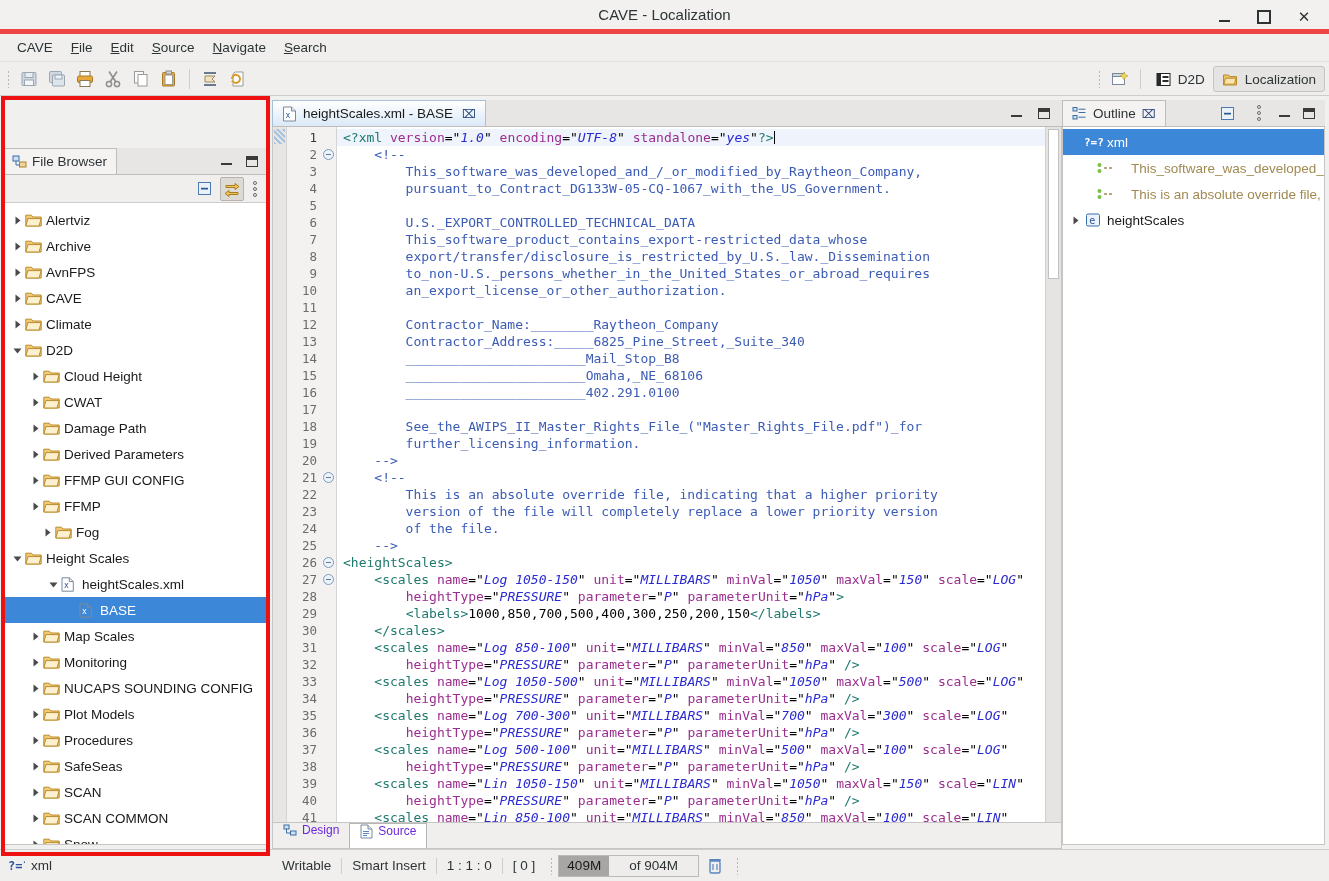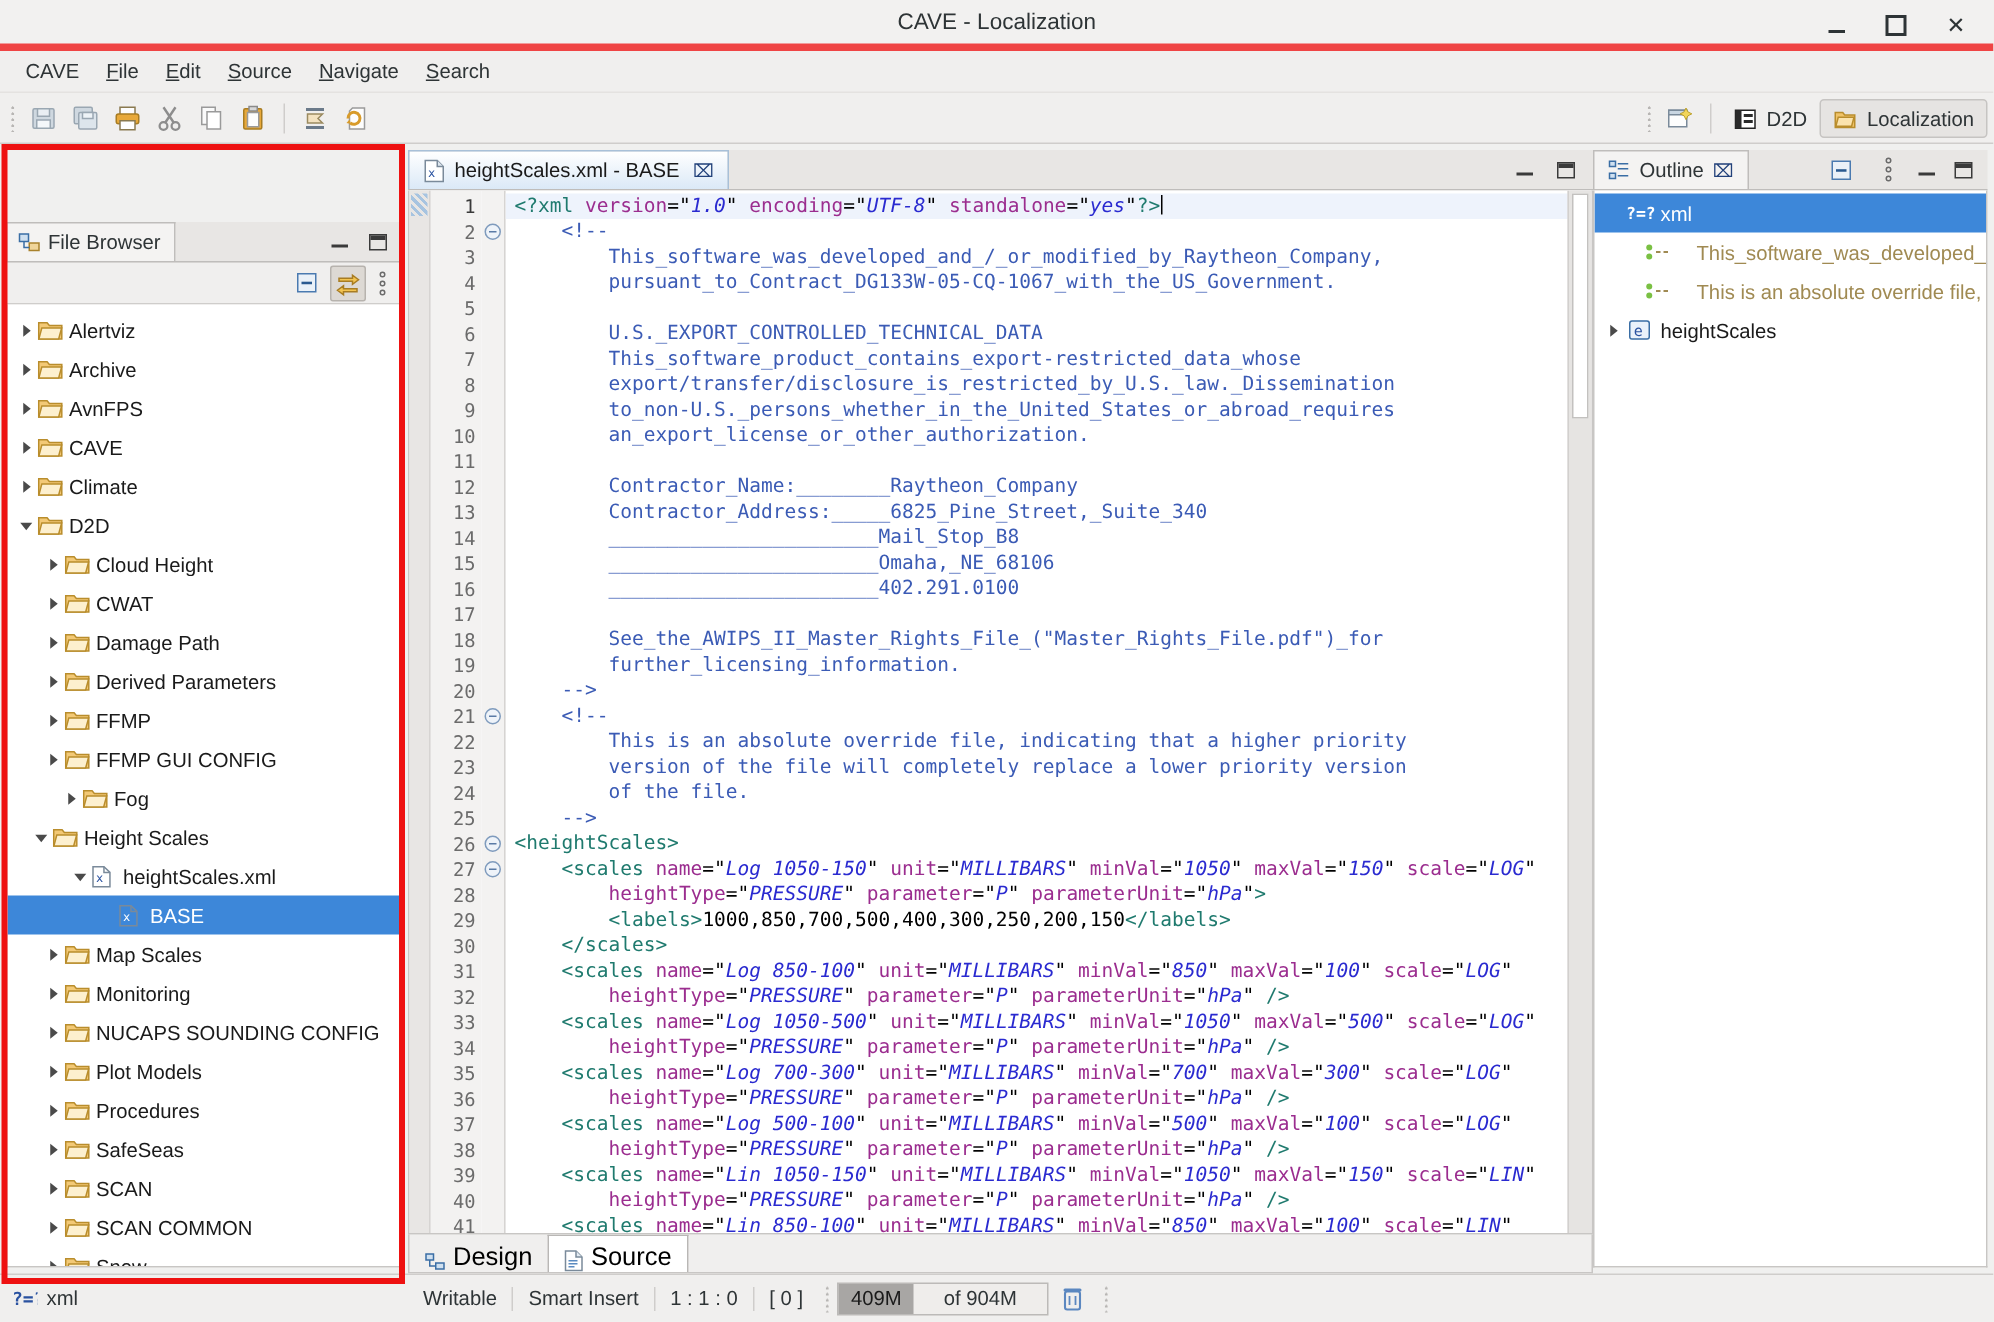--- a/index.html
+++ b/index.html
@@ -273,22 +273,22 @@
     background:#ffffff; border:1px solid #c3c1bf;
   }
 
   .ed-footer-tabs {
     height: 26px; min-height:26px;
     background: #f0efee;
     border: 1px solid #c8c6c4; border-top: none;
     display: flex; align-items: stretch;
   }
   .ftab {
-    display:flex; align-items:flex-end; gap:5px;
-    padding: 0 10px; font-size:17px; color:#000000; cursor: default;
+    display:flex; align-items:flex-start; gap:5px;
+    padding: 0 10px; font-size:12px; color:#6d28d9; cursor: default;
   }
   .ftab.active { background:#ffffff; border:1px solid #b9b7b5; border-bottom:none; }
 
   
   .right-wrap {
     width: 267px; min-width: 267px;
     padding: 4px 4px 4px 0;
     display: flex; flex-direction: column;
   }
   .out-tabrow {
@@ -669,55 +669,55 @@
                     <path d="M3.5 1.5 L8.5 5.5 L3.5 9.5 Z" fill="#4a4a4a"></path>
                   </svg>
                 </span>
               </span>
               <span class="ficon">
                 <svg width="17" height="15" viewBox="0 0 17 15">
                   <path d="M0.8 2.2 h5.6 l1.5 1.8 h8.3 v9.0 h-15.4 z" fill="#f3c976" stroke="#b98d2c" stroke-width="1"></path>
                   <path d="M2.9 5.6 h13.2 l-2.0 7.4 h-13.2 z" fill="#fdf0cf" stroke="#b98d2c" stroke-width="1"></path>
                 </svg>
               </span>
+              <span class="tlabel">FFMP GUI CONFIG</span>
+            </div>
+            <div class="trow" style="padding-left: 22px;">
+              <span class="twist">
+                <span style="font-size:0;line-height:0">
+                  <svg width="11" height="11" viewBox="0 0 11 11">
+                    <path d="M3.5 1.5 L8.5 5.5 L3.5 9.5 Z" fill="#4a4a4a"></path>
+                  </svg>
+                </span>
+              </span>
+              <span class="ficon">
+                <svg width="17" height="15" viewBox="0 0 17 15">
+                  <path d="M0.8 2.2 h5.6 l1.5 1.8 h8.3 v9.0 h-15.4 z" fill="#f3c976" stroke="#b98d2c" stroke-width="1"></path>
+                  <path d="M2.9 5.6 h13.2 l-2.0 7.4 h-13.2 z" fill="#fdf0cf" stroke="#b98d2c" stroke-width="1"></path>
+                </svg>
+              </span>
               <span class="tlabel">FFMP</span>
             </div>
-            <div class="trow" style="padding-left: 22px;">
-              <span class="twist">
-                <span style="font-size:0;line-height:0">
-                  <svg width="11" height="11" viewBox="0 0 11 11">
-                    <path d="M3.5 1.5 L8.5 5.5 L3.5 9.5 Z" fill="#4a4a4a"></path>
-                  </svg>
-                </span>
-              </span>
-              <span class="ficon">
-                <svg width="17" height="15" viewBox="0 0 17 15">
-                  <path d="M0.8 2.2 h5.6 l1.5 1.8 h8.3 v9.0 h-15.4 z" fill="#f3c976" stroke="#b98d2c" stroke-width="1"></path>
-                  <path d="M2.9 5.6 h13.2 l-2.0 7.4 h-13.2 z" fill="#fdf0cf" stroke="#b98d2c" stroke-width="1"></path>
-                </svg>
-              </span>
-              <span class="tlabel">FFMP GUI CONFIG</span>
-            </div>
             <div class="trow" style="padding-left: 34px;">
               <span class="twist">
                 <span style="font-size:0;line-height:0">
                   <svg width="11" height="11" viewBox="0 0 11 11">
                     <path d="M3.5 1.5 L8.5 5.5 L3.5 9.5 Z" fill="#4a4a4a"></path>
                   </svg>
                 </span>
               </span>
               <span class="ficon">
                 <svg width="17" height="15" viewBox="0 0 17 15">
                   <path d="M0.8 2.2 h5.6 l1.5 1.8 h8.3 v9.0 h-15.4 z" fill="#f3c976" stroke="#b98d2c" stroke-width="1"></path>
                   <path d="M2.9 5.6 h13.2 l-2.0 7.4 h-13.2 z" fill="#fdf0cf" stroke="#b98d2c" stroke-width="1"></path>
                 </svg>
               </span>
               <span class="tlabel">Fog</span>
             </div>
-            <div class="trow" style="padding-left: 14px;">
+            <div class="trow" style="padding-left: 4px;">
               <span class="twist">
                 <span style="font-size:0;line-height:0">
                   <svg width="11" height="11" viewBox="0 0 11 11">
                     <path d="M1.5 3.5 L9.5 3.5 L5.5 8.5 Z" fill="#4a4a4a"></path>
                   </svg>
                 </span>
               </span>
               <span class="ficon">
                 <svg width="17" height="15" viewBox="0 0 17 15">
                   <path d="M0.8 2.2 h5.6 l1.5 1.8 h8.3 v9.0 h-15.4 z" fill="#f3c976" stroke="#b98d2c" stroke-width="1"></path>

